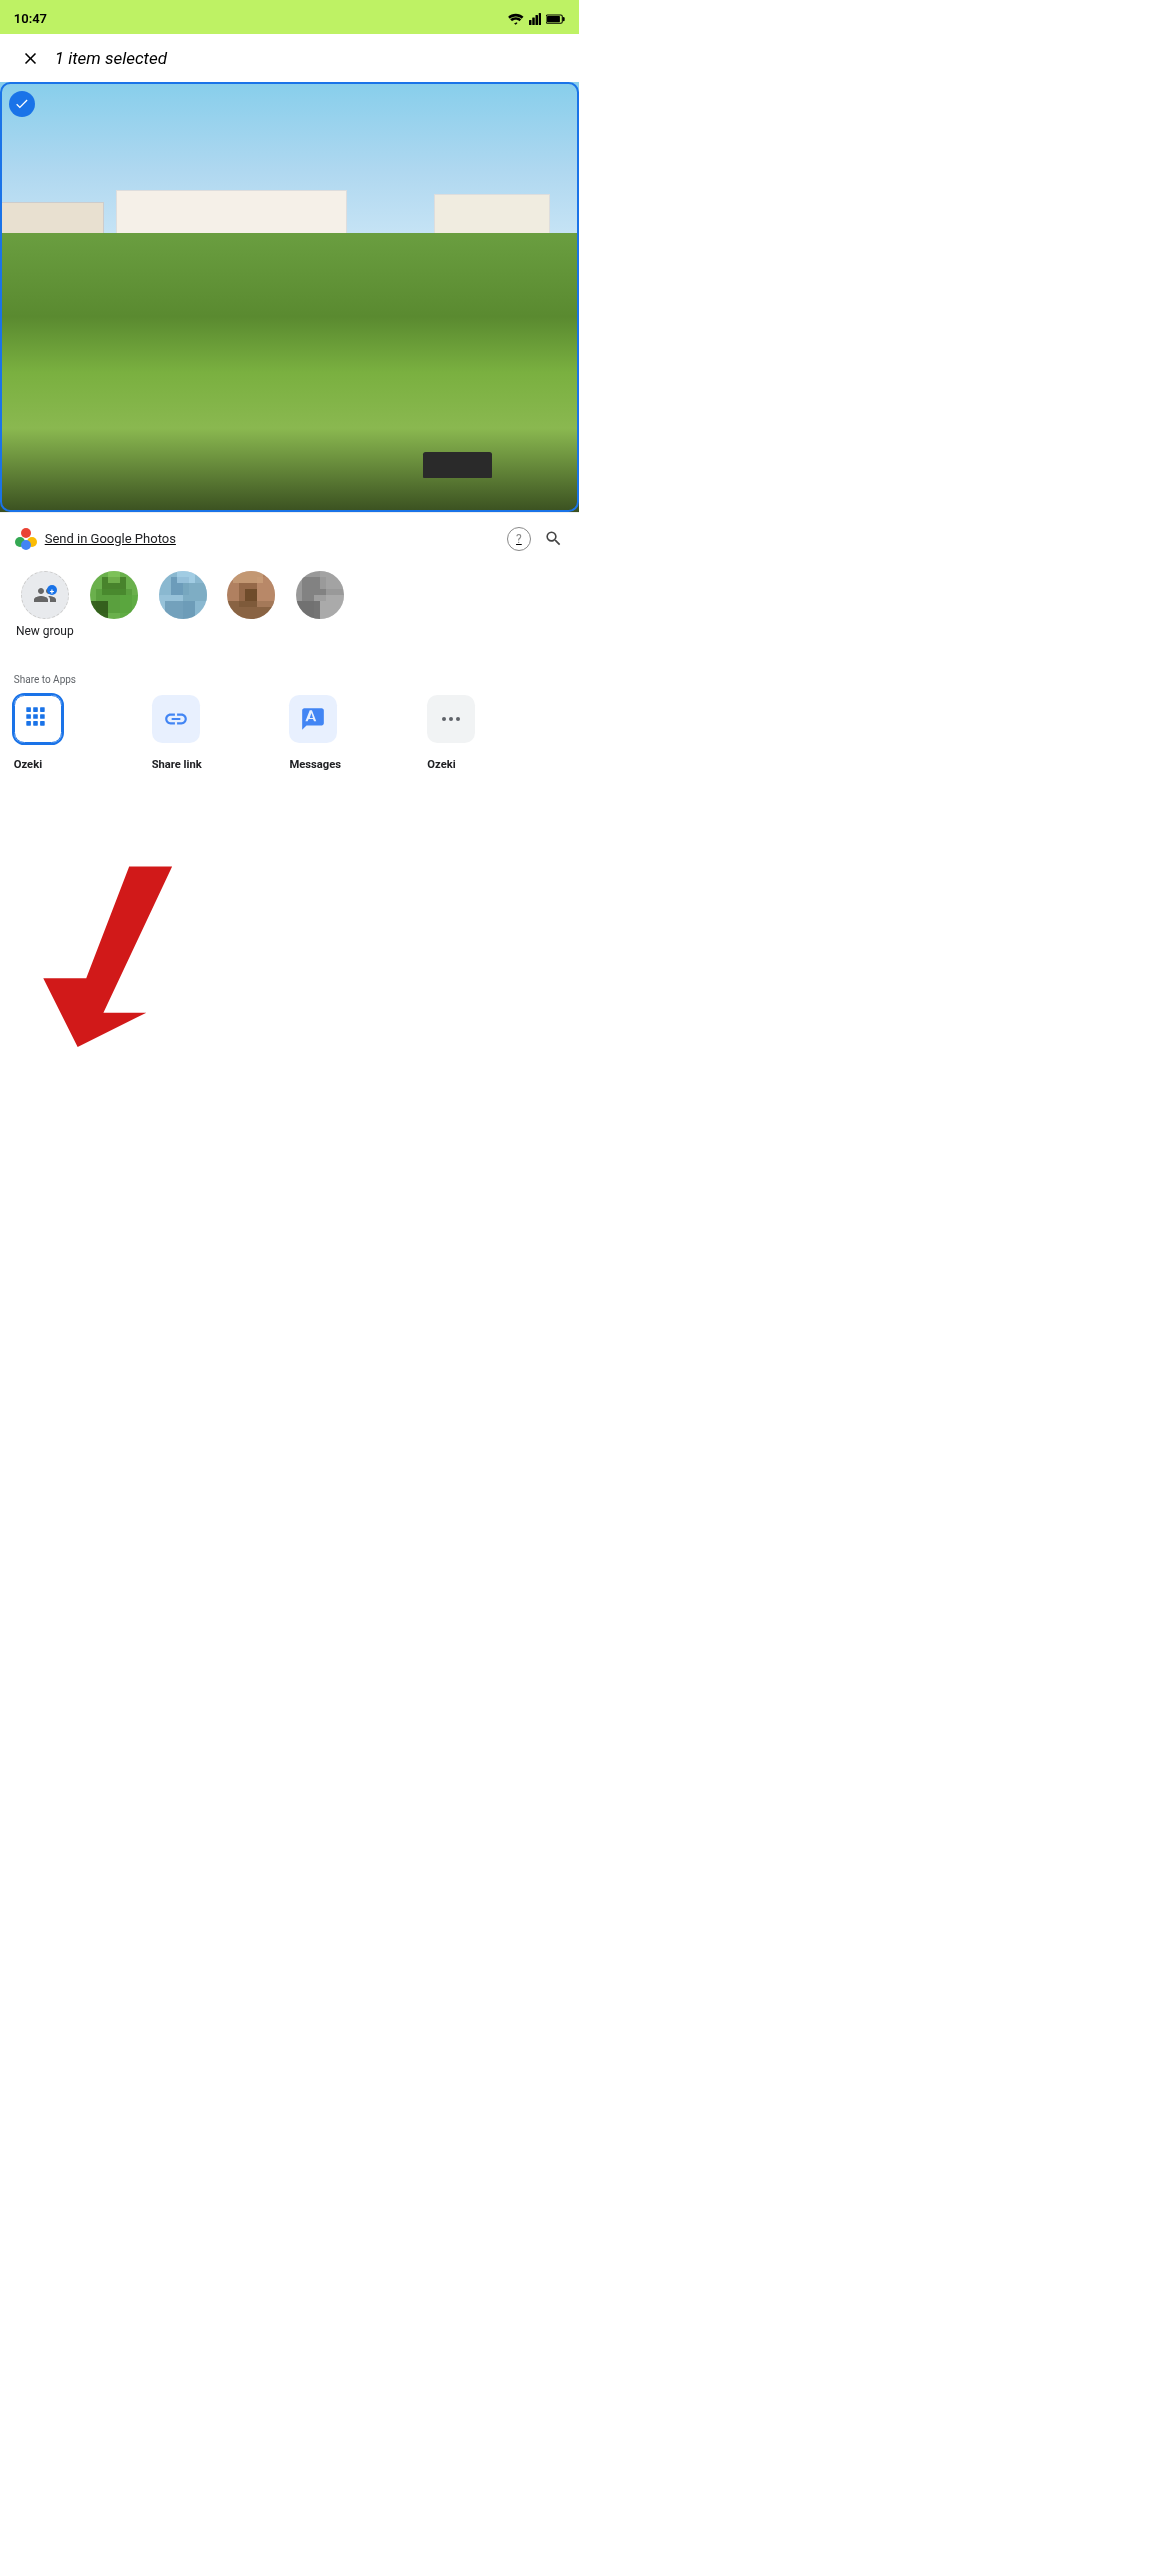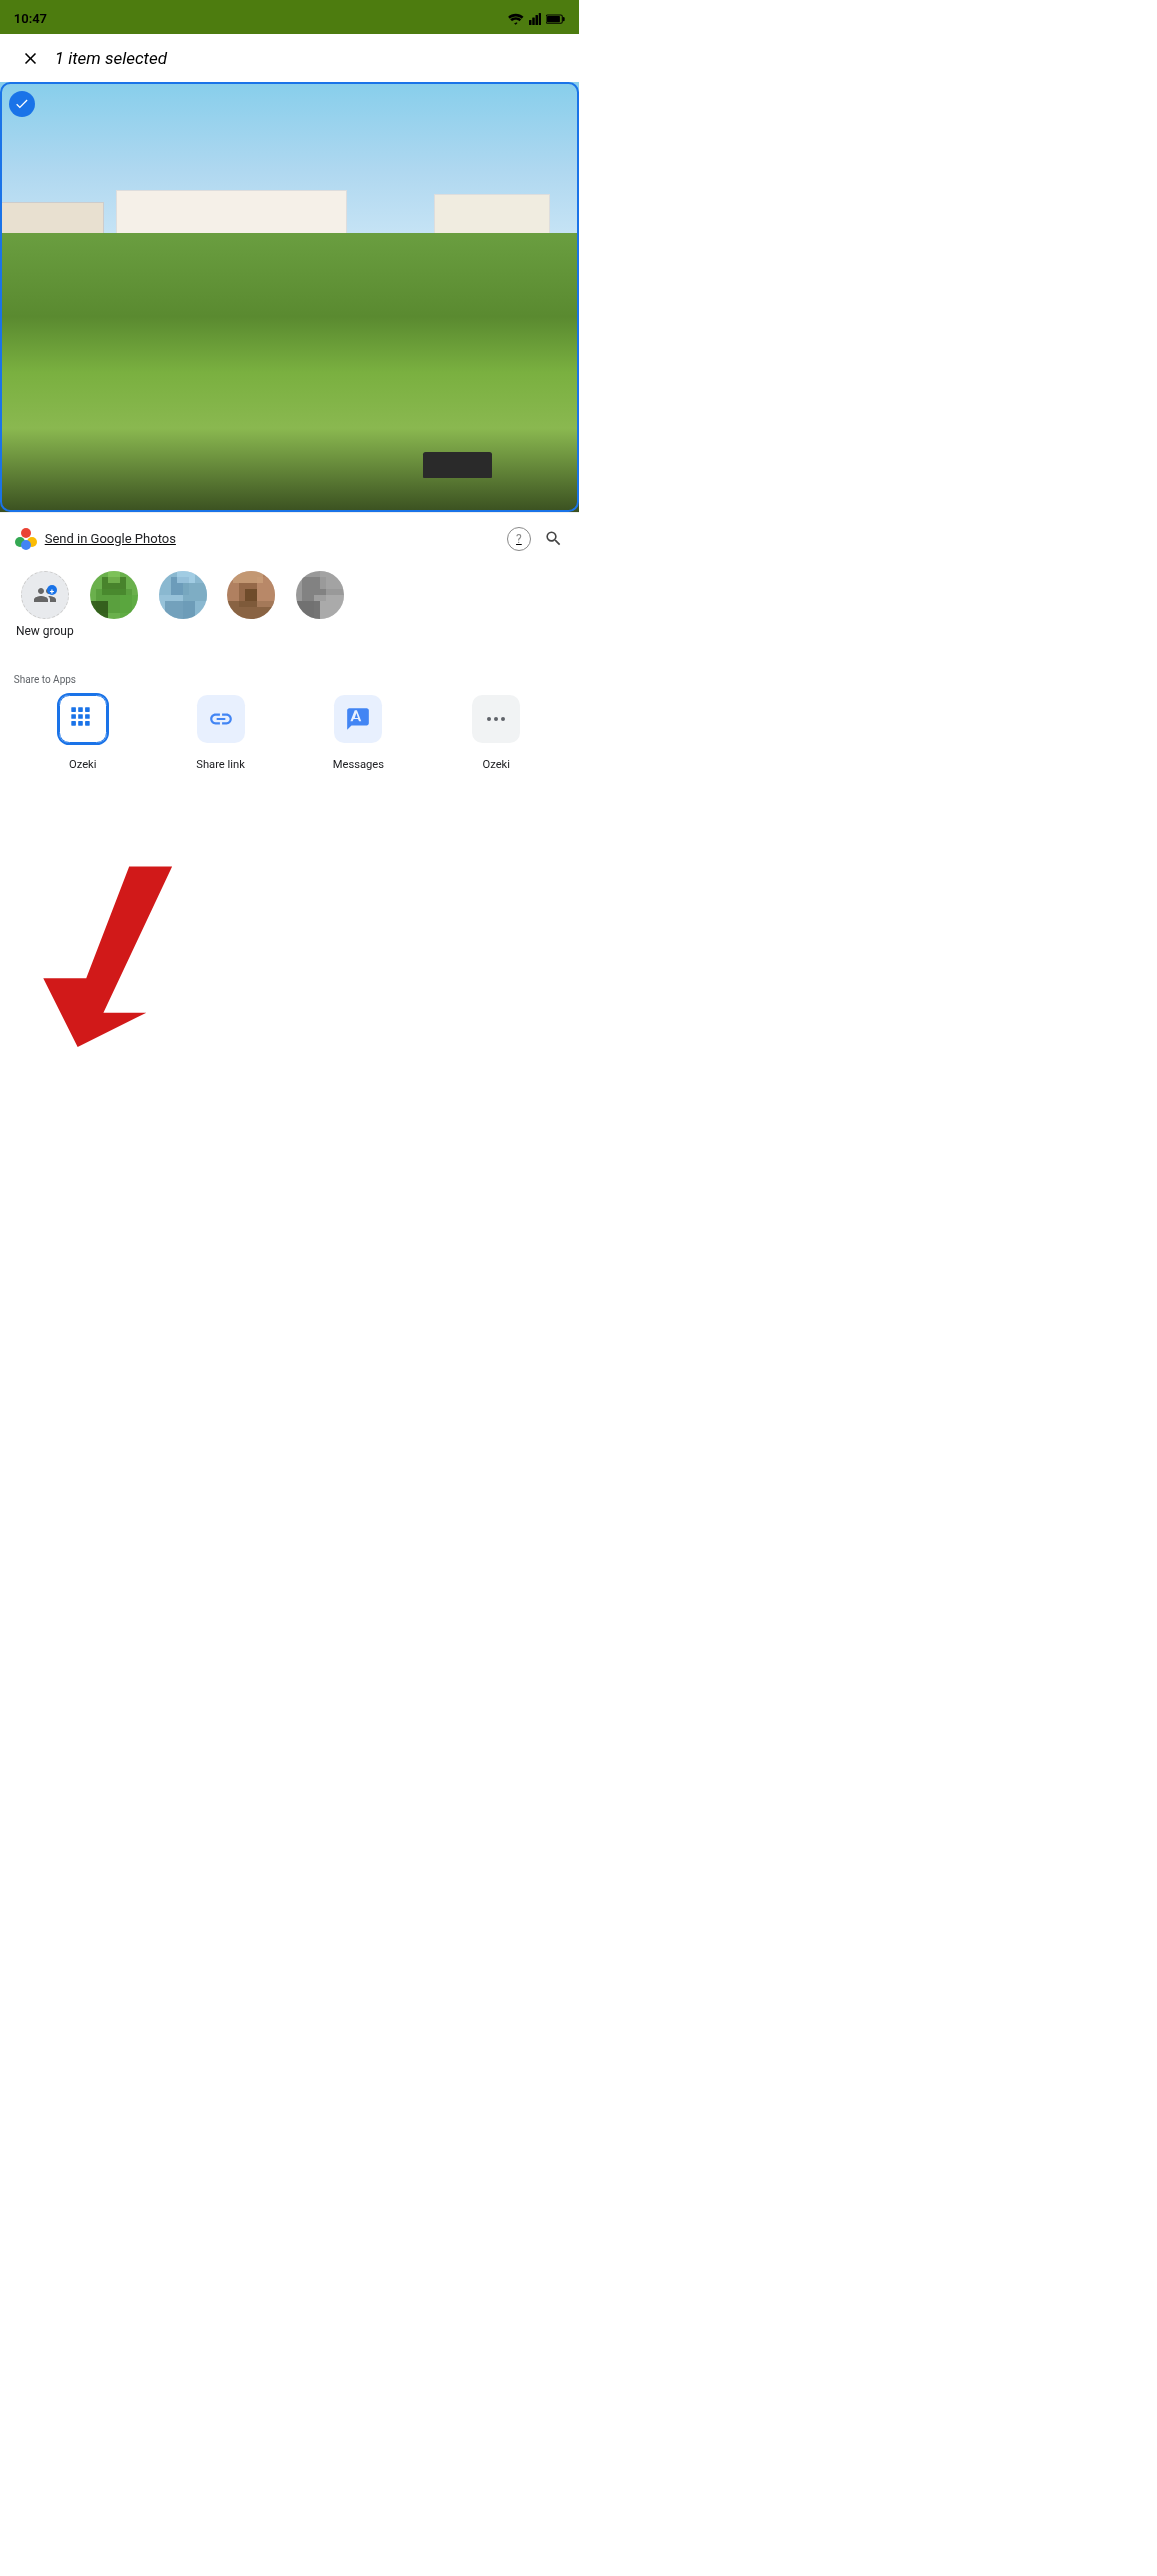--- a/index.html
+++ b/index.html
@@ -12,21 +12,21 @@
       position: relative;
     }
 
     
     .status-bar {
       display: flex;
       justify-content: space-between;
       align-items: center;
       padding: 6.9px 13.8px 3.4px 13.8px;
       height: 34px;
-      background: #4d7c0f;
+      background: #bef264;
     }
     .status-time {
       font-size: 13px;
       font-weight: 600;
       color: #000;
     }
     .status-icons {
       display: flex;
       gap: 5.2px;
       align-items: center;
@@ -262,24 +262,25 @@
     
     .app-row {
       display: flex;
       padding: 6.9px 13.8px;
       gap: 0;
       height: 95px;
     }
     .app-item {
       display: flex;
       flex-direction: column;
-      align-items: center;
+      align-items: flex-start;
       gap: 15px;
       width: 25%;
       cursor: pointer;
+      font-weight: bold;
     }
     .app-icon-circle {
       width: 48px;
       height: 48px;
       border-radius: 10.3px;
       display: flex;
       align-items: center;
       justify-content: center;
       font-size: 20.7px;
     }

